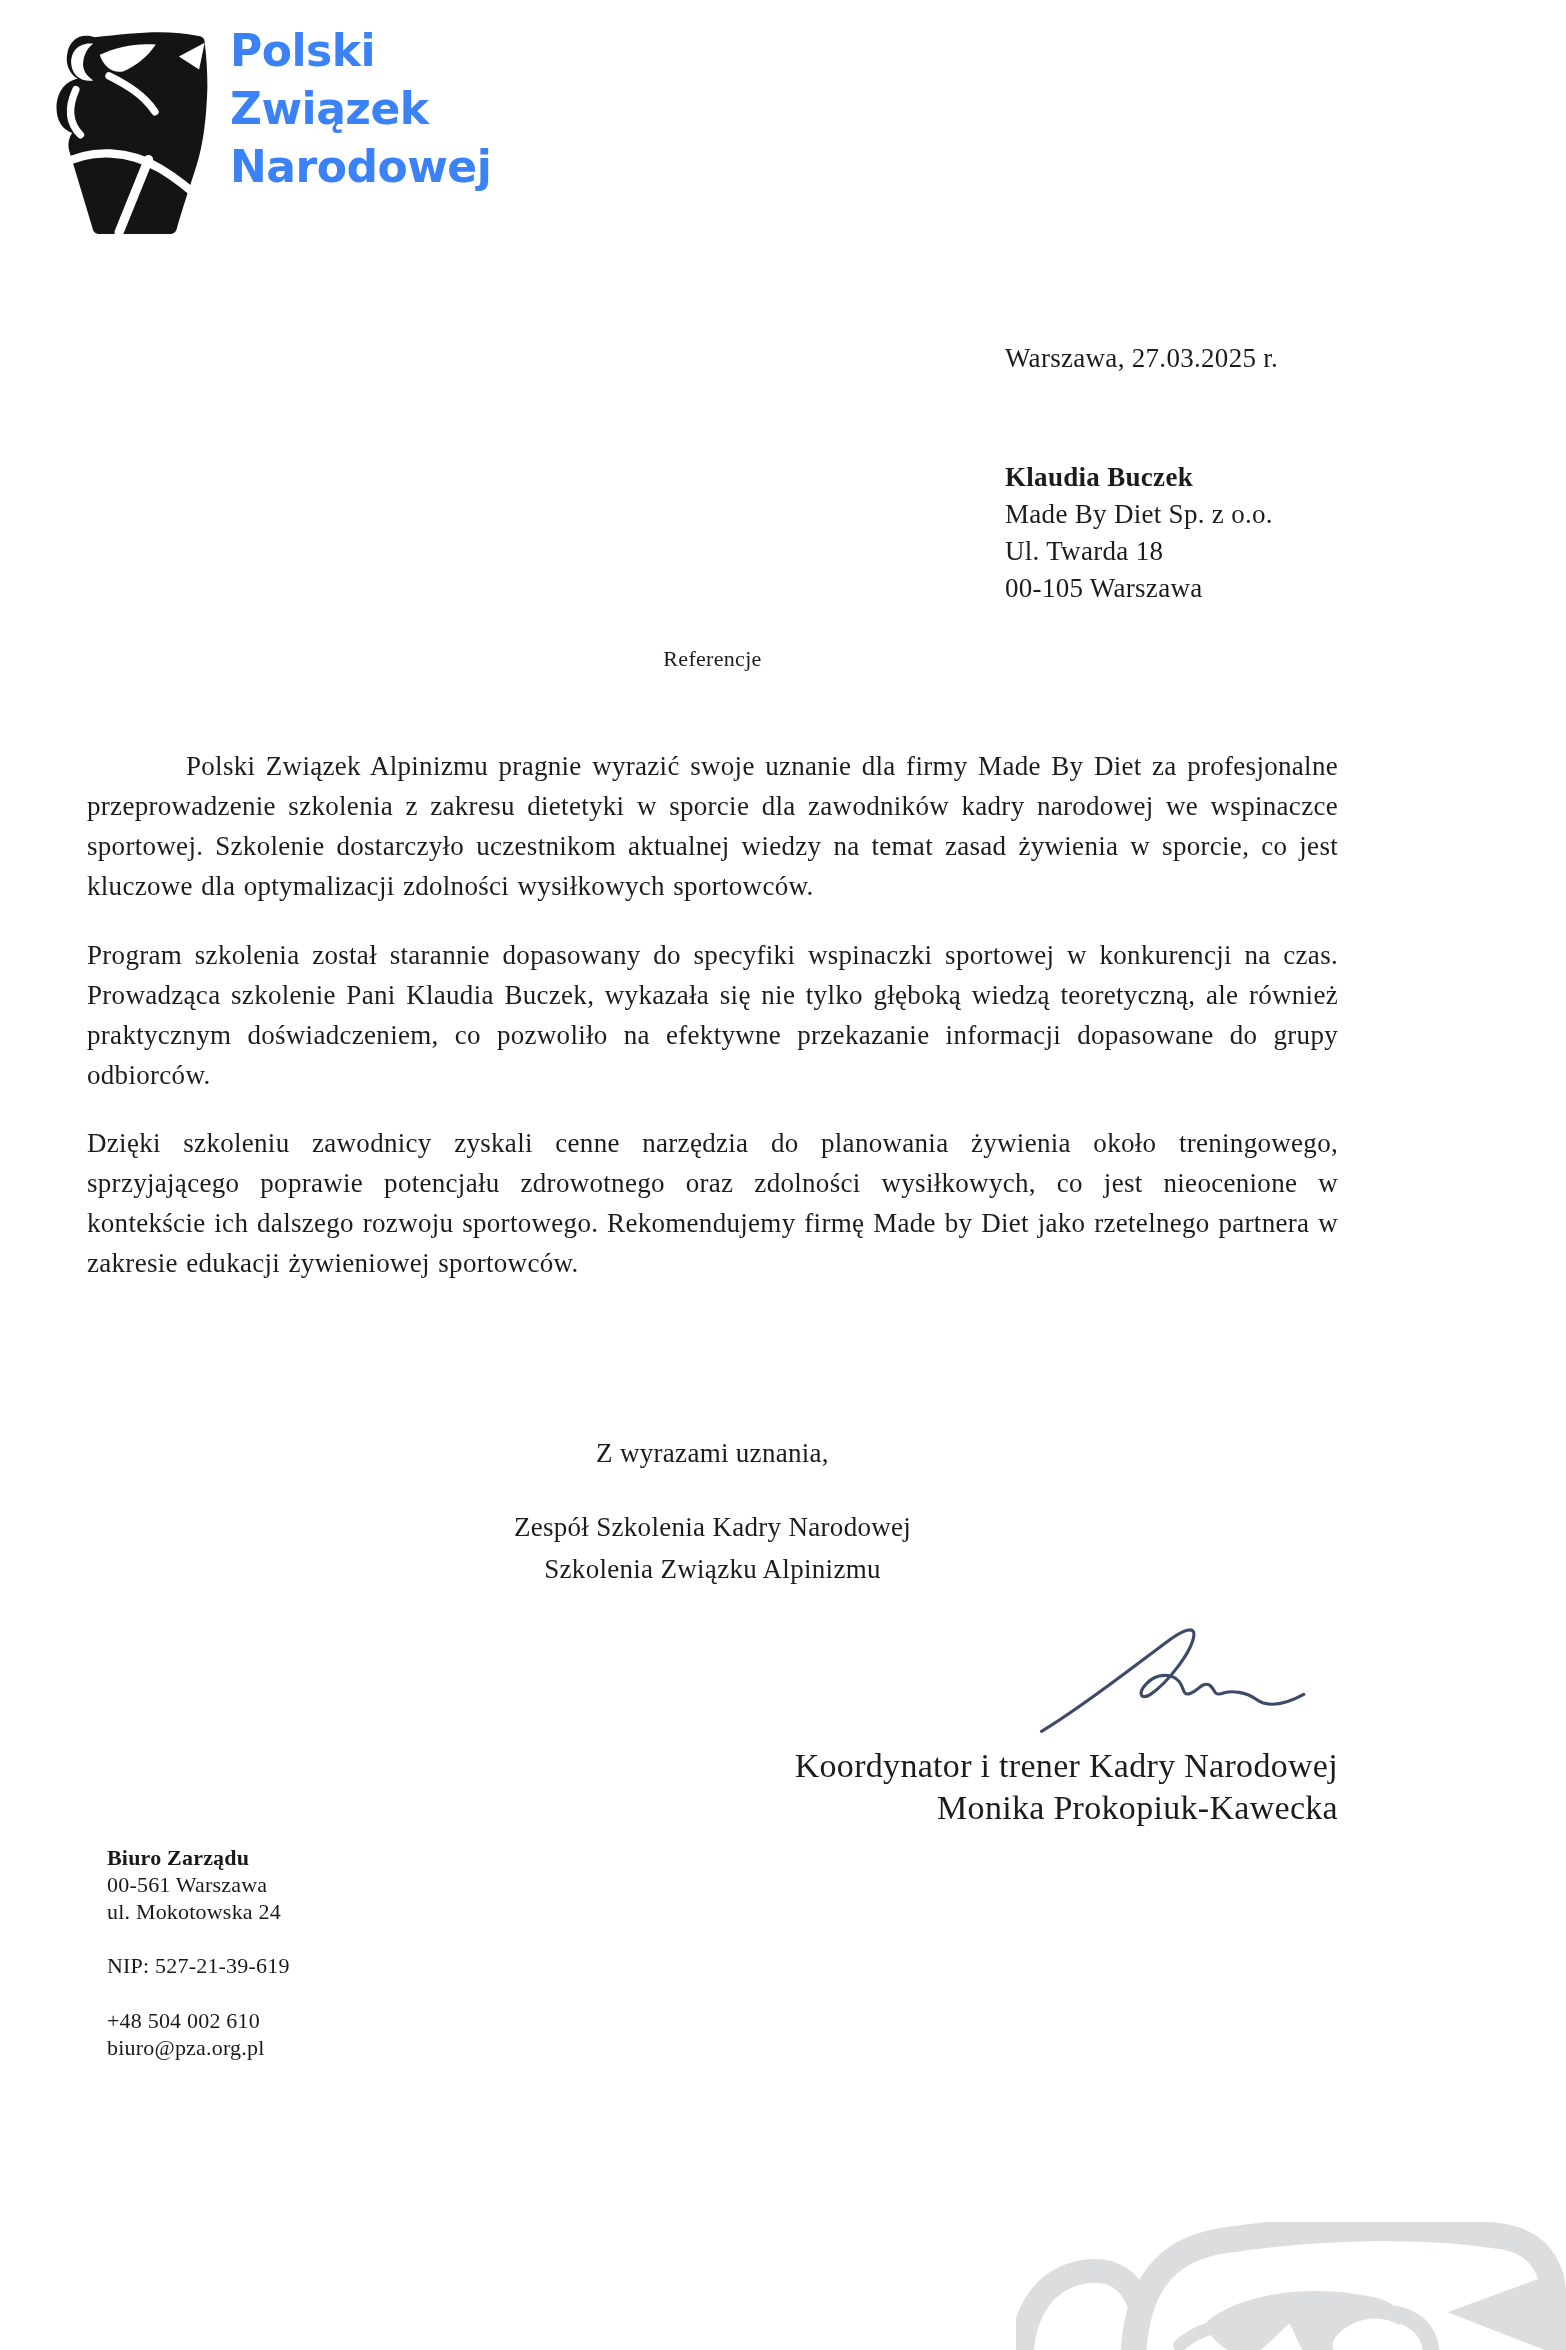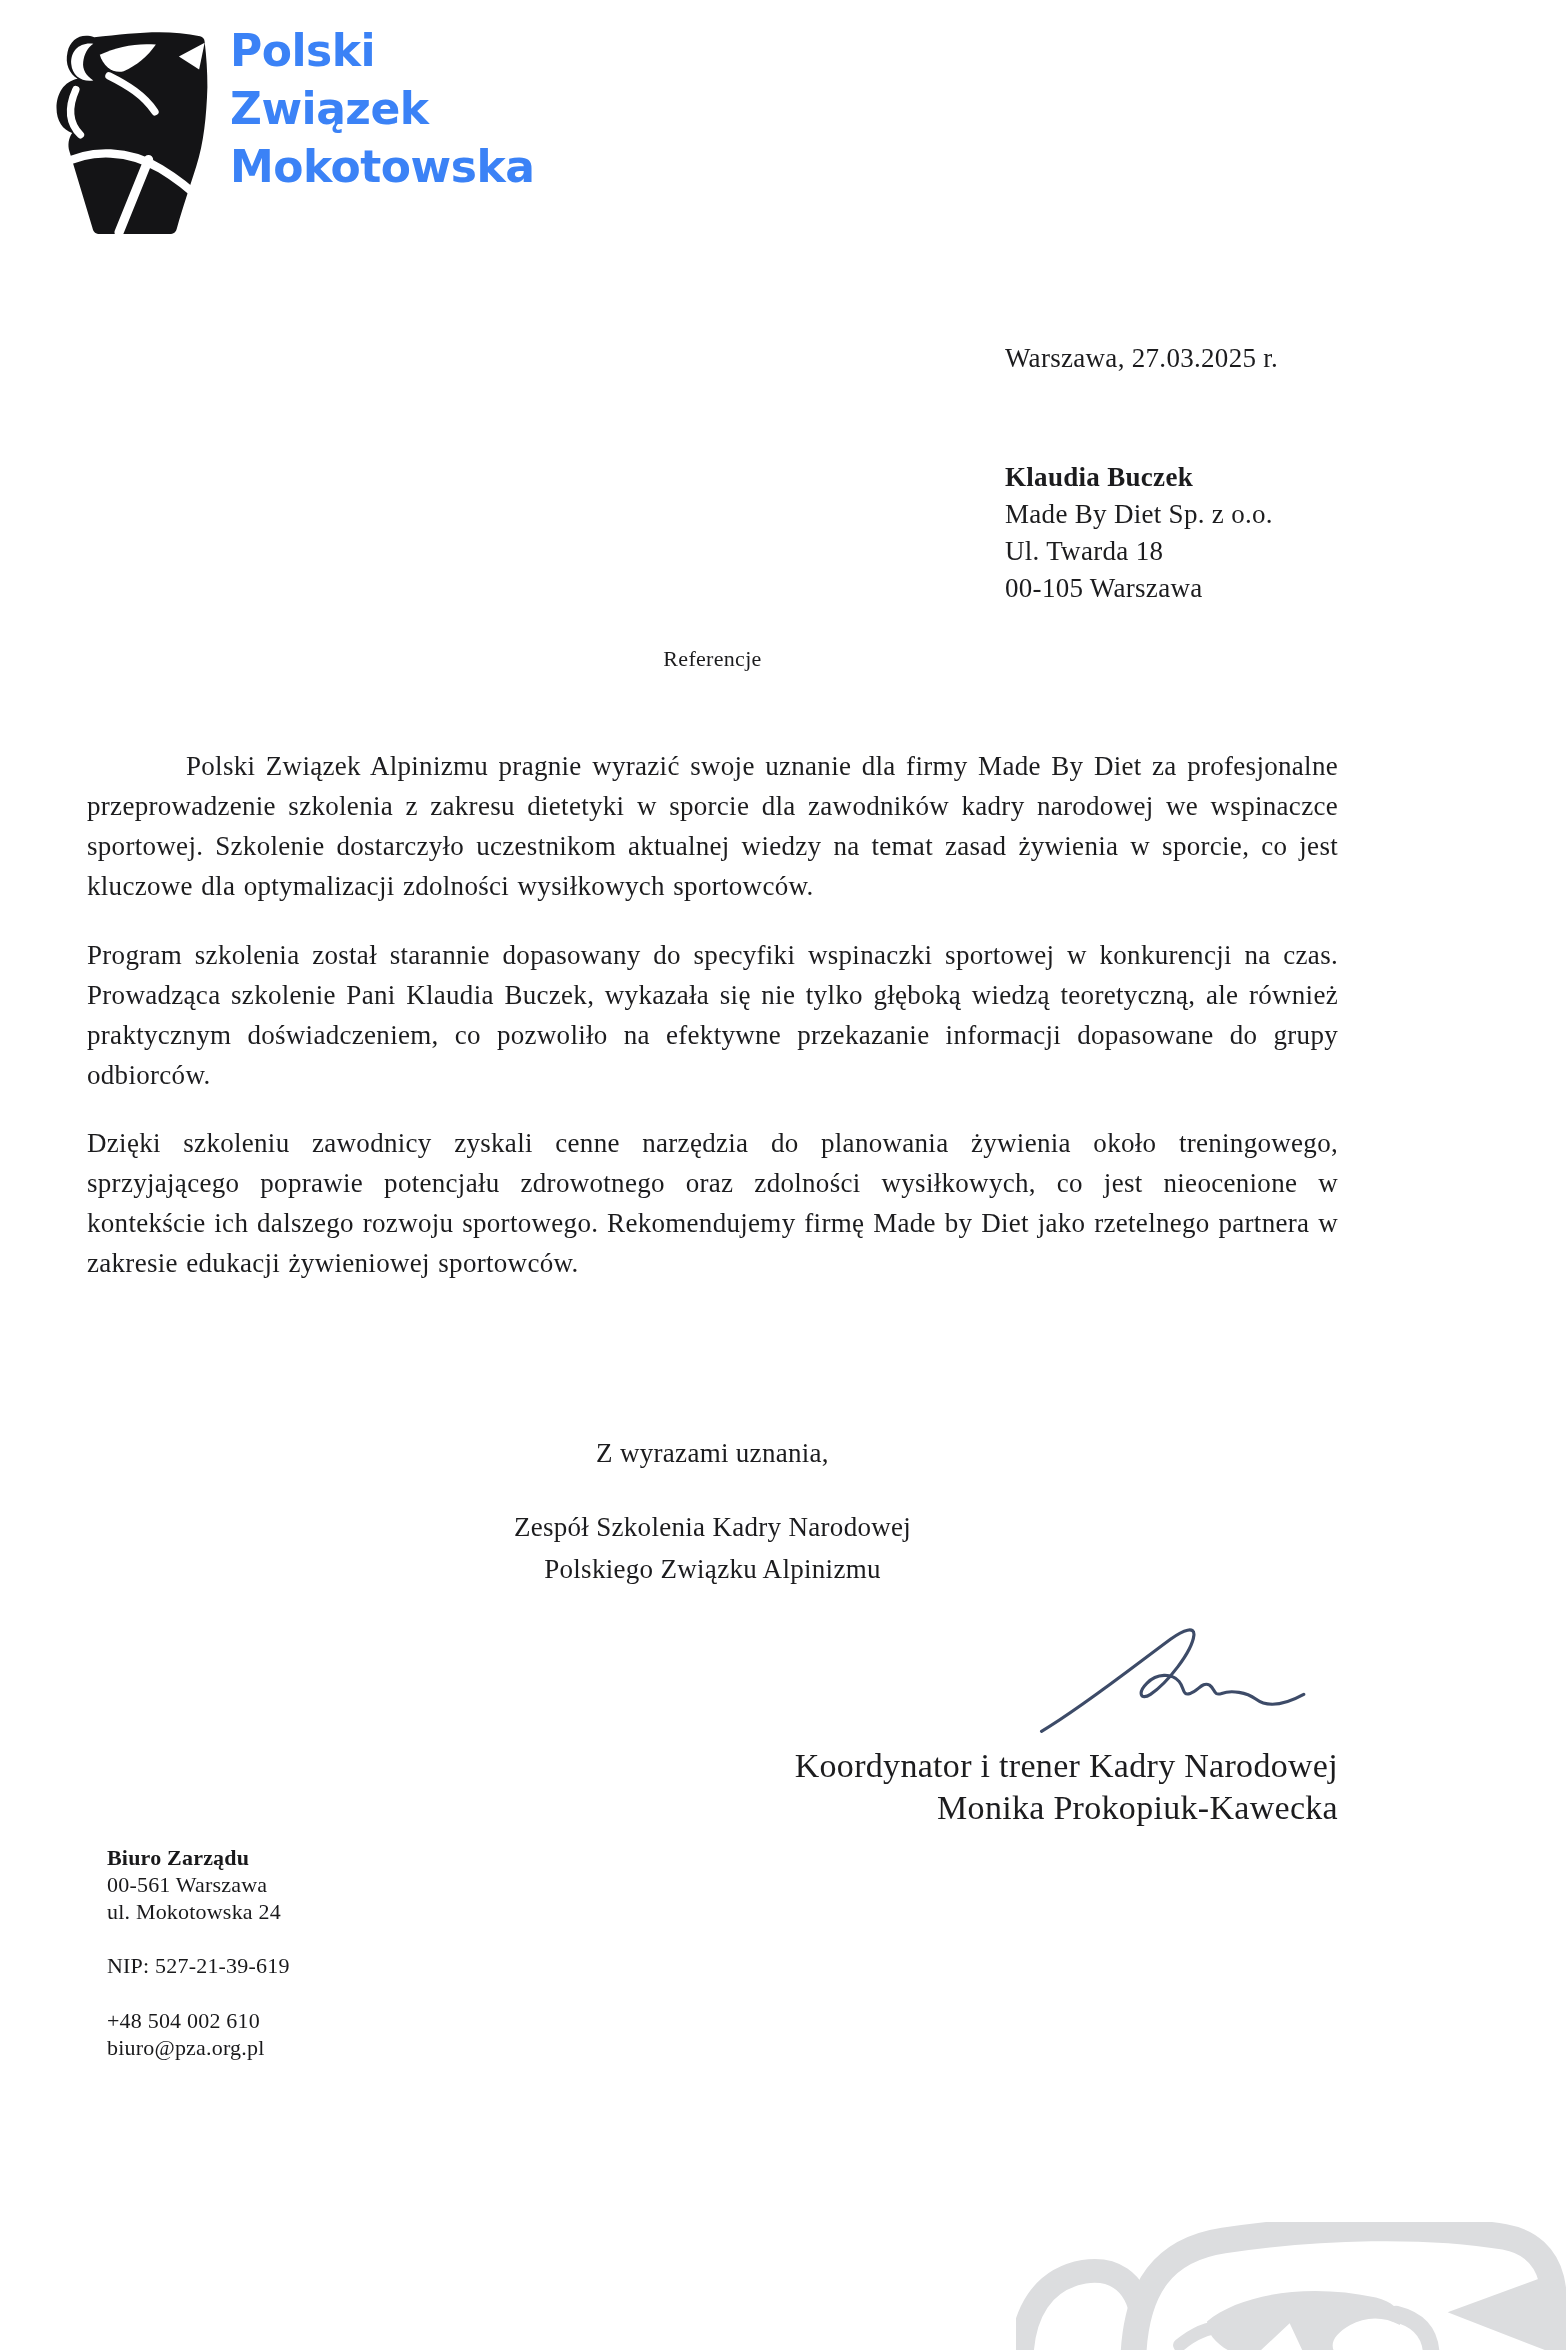--- a/index.html
+++ b/index.html
@@ -59,21 +59,21 @@
     <path fill="#ffffff" d="M167,16 L139,31 L161,45 Z"></path>
     <path stroke="#ffffff" stroke-width="8" fill="none" stroke-linecap="round" d="M63,52 C83,62 101,73 113,91"></path>
     <path stroke="#ffffff" stroke-width="8" fill="none" stroke-linecap="round" d="M27,67 C18,87 20,104 32,116"></path>
     <path stroke="#ffffff" stroke-width="9" fill="none" stroke-linecap="round" d="M10,149 C44,130 86,133 119,153 C137,164 152,176 163,187"></path>
     <path stroke="#ffffff" stroke-width="10" fill="none" stroke-linecap="round" d="M106,143 L74,222"></path>
   </svg>
 
   <div class="logo-text">
     <div>Polski</div>
     <div>Związek</div>
-    <div>Mokotowska</div>
+    <div>Narodowej</div>
   </div>
 
   <div class="dateline">Warszawa, 27.03.2025 r.</div>
 
   <div class="recipient">
     <div class="bold">Klaudia Buczek</div>
     <div>Made By Diet Sp. z o.o.</div>
     <div>Ul. Twarda 18</div>
     <div>00-105 Warszawa</div>
   </div>
@@ -82,21 +82,21 @@
 
   <div class="body-text">
     <p class="indent">Polski Związek Alpinizmu pragnie wyrazić swoje uznanie dla firmy Made By Diet za profesjonalne przeprowadzenie szkolenia z zakresu dietetyki w sporcie dla zawodników kadry narodowej we wspinaczce sportowej. Szkolenie dostarczyło uczestnikom aktualnej wiedzy na temat zasad żywienia w sporcie, co jest kluczowe dla optymalizacji zdolności wysiłkowych sportowców.</p>
     <p>Program szkolenia został starannie dopasowany do specyfiki wspinaczki sportowej w konkurencji na czas. Prowadząca szkolenie Pani Klaudia Buczek, wykazała się nie tylko głęboką wiedzą teoretyczną, ale również praktycznym doświadczeniem, co pozwoliło na efektywne przekazanie informacji dopasowane do grupy odbiorców.</p>
     <p>Dzięki szkoleniu zawodnicy zyskali cenne narzędzia do planowania żywienia około treningowego, sprzyjającego poprawie potencjału zdrowotnego oraz zdolności wysiłkowych, co jest nieocenione w kontekście ich dalszego rozwoju sportowego. Rekomendujemy firmę Made by Diet jako rzetelnego partnera w zakresie edukacji żywieniowej sportowców.</p>
   </div>
 
   <div class="closing">
     <div class="salutation">Z wyrazami uznania,</div>
     <div class="team">Zespół Szkolenia Kadry Narodowej</div>
-    <div class="team">Polskiego Związku Alpinizmu</div>
+    <div class="team">Szkolenia Związku Alpinizmu</div>
   </div>
 
   <svg class="signature-svg" viewBox="0 0 300 130" xmlns="http://www.w3.org/2000/svg" aria-hidden="true">
     <path fill="none" stroke="#3d4b68" stroke-width="3.4" stroke-linecap="round" d="M6,120 C50,94 108,48 146,20 C160,10 172,6 171,16 C169,34 142,68 124,80
          C113,87 110,78 120,68 C131,57 147,57 155,66 C161,73 158,82 167,79
          C176,76 180,66 188,70 C194,74 192,82 201,79 C212,75 228,78 238,85
          C250,94 268,92 290,80"></path>
   </svg>
 
   <div class="signoff">

